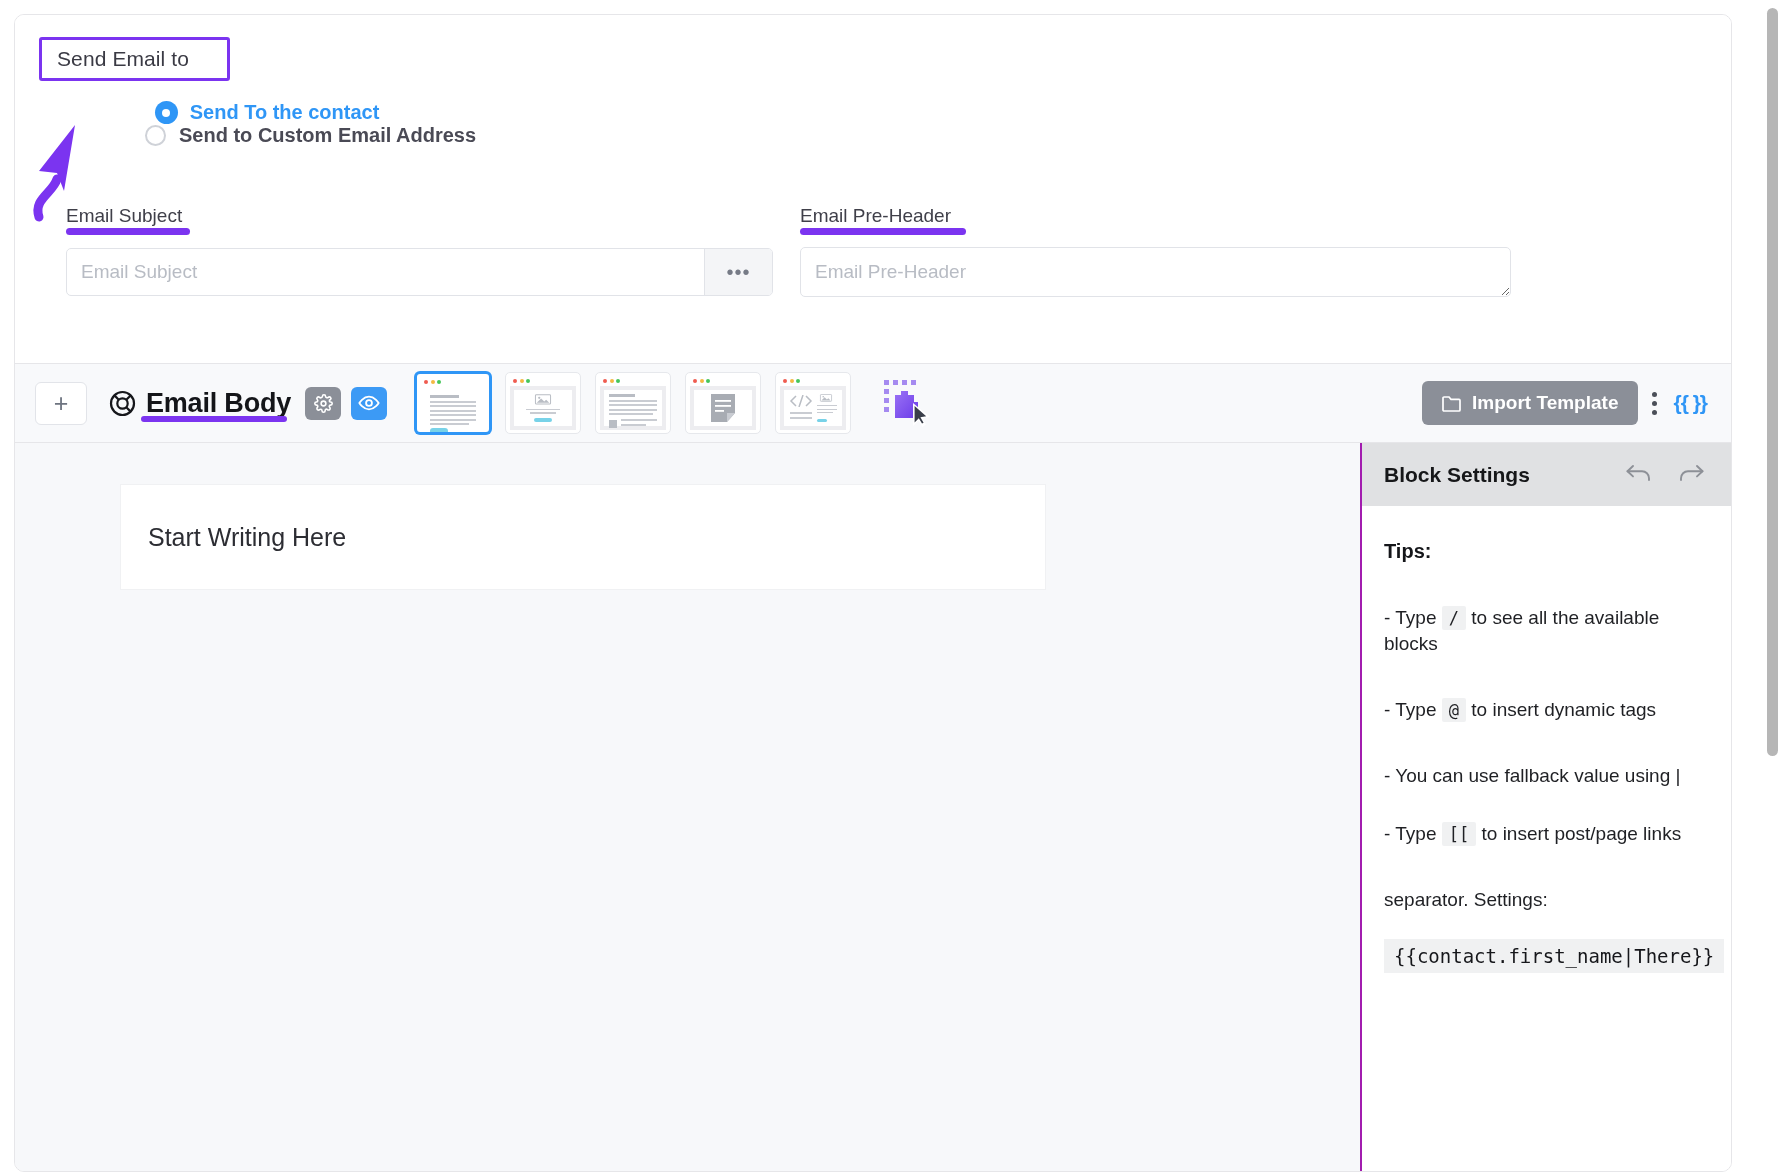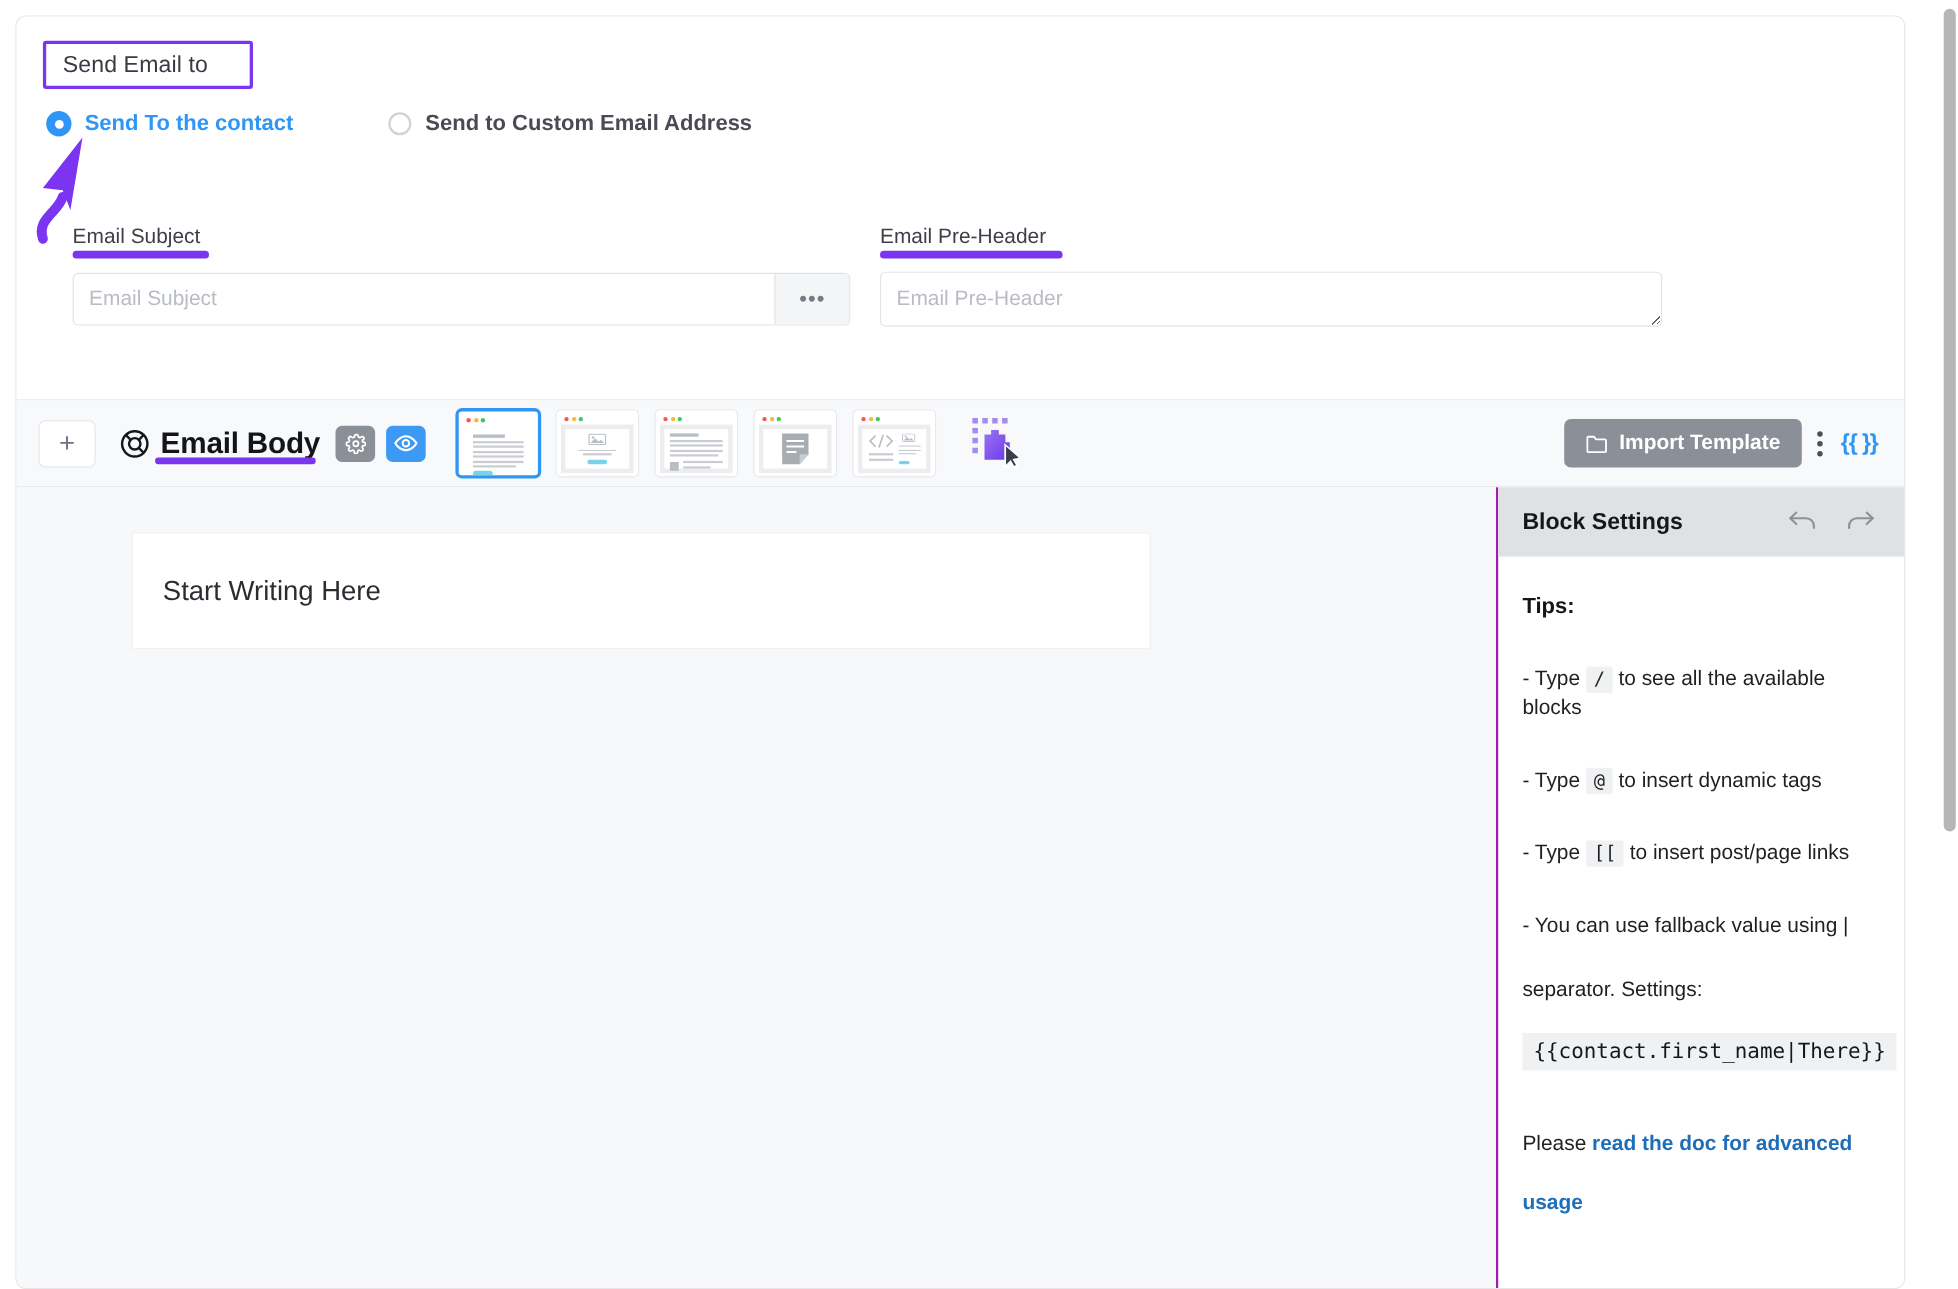--- a/index.html
+++ b/index.html
@@ -46,22 +46,22 @@
   }
   .label-box span {
     font-size: 21px;
     color: #3a3a44;
     letter-spacing: .1px;
   }
 
   
   .radio-row {
     position: absolute;
-    left: 28px; top: 86px;
-    display: flex; align-items: center;
+    left: 44px; top: 86px;
+    display: flex; align-items: center; flex-direction: column;
   }
   .radio-opt { display: flex; align-items: center; }
   .radio-opt.second { margin-left: 86px; }
   .radio-dot {
     width: 21px; height: 21px;
     border-radius: 50%;
     border: 2px solid #cfd2d8;
     background: #fff;
     position: relative;
     flex: 0 0 auto;
@@ -636,36 +636,31 @@
             <code class="kbd">/</code>
             <span>to see all the available blocks</span>
           </div>
 
           <div class="tip-line">
             <span>- Type</span>
             <code class="kbd">@</code>
             <span>to insert dynamic tags</span>
           </div>
 
+          <div class="tip-line" style="margin-bottom:32px;">- You can use fallback value using |</div>
+
           <div class="tip-line">
             <span>- Type</span>
             <code class="kbd">[[</code>
             <span>to insert post/page links</span>
           </div>
-
-          <div class="tip-line" style="margin-bottom:32px;">- You can use fallback value using |</div>
           <div class="tip-line" style="margin-bottom:26px;">separator. Settings:</div>
 
           <div class="code-sample">{{contact.first_name|There}}</div>
 
-          <div class="doc-line">
-            <span>Please </span><span class="doc-link">read the doc for advanced</span>
-            <br>
-            <span class="doc-link">usage</span>
-          </div>
         </div>
       </div>
     </div>
   </div>
 
   <div class="scrollbar-track">
     <div class="scrollbar-thumb"></div>
   </div>
 </div>
 

